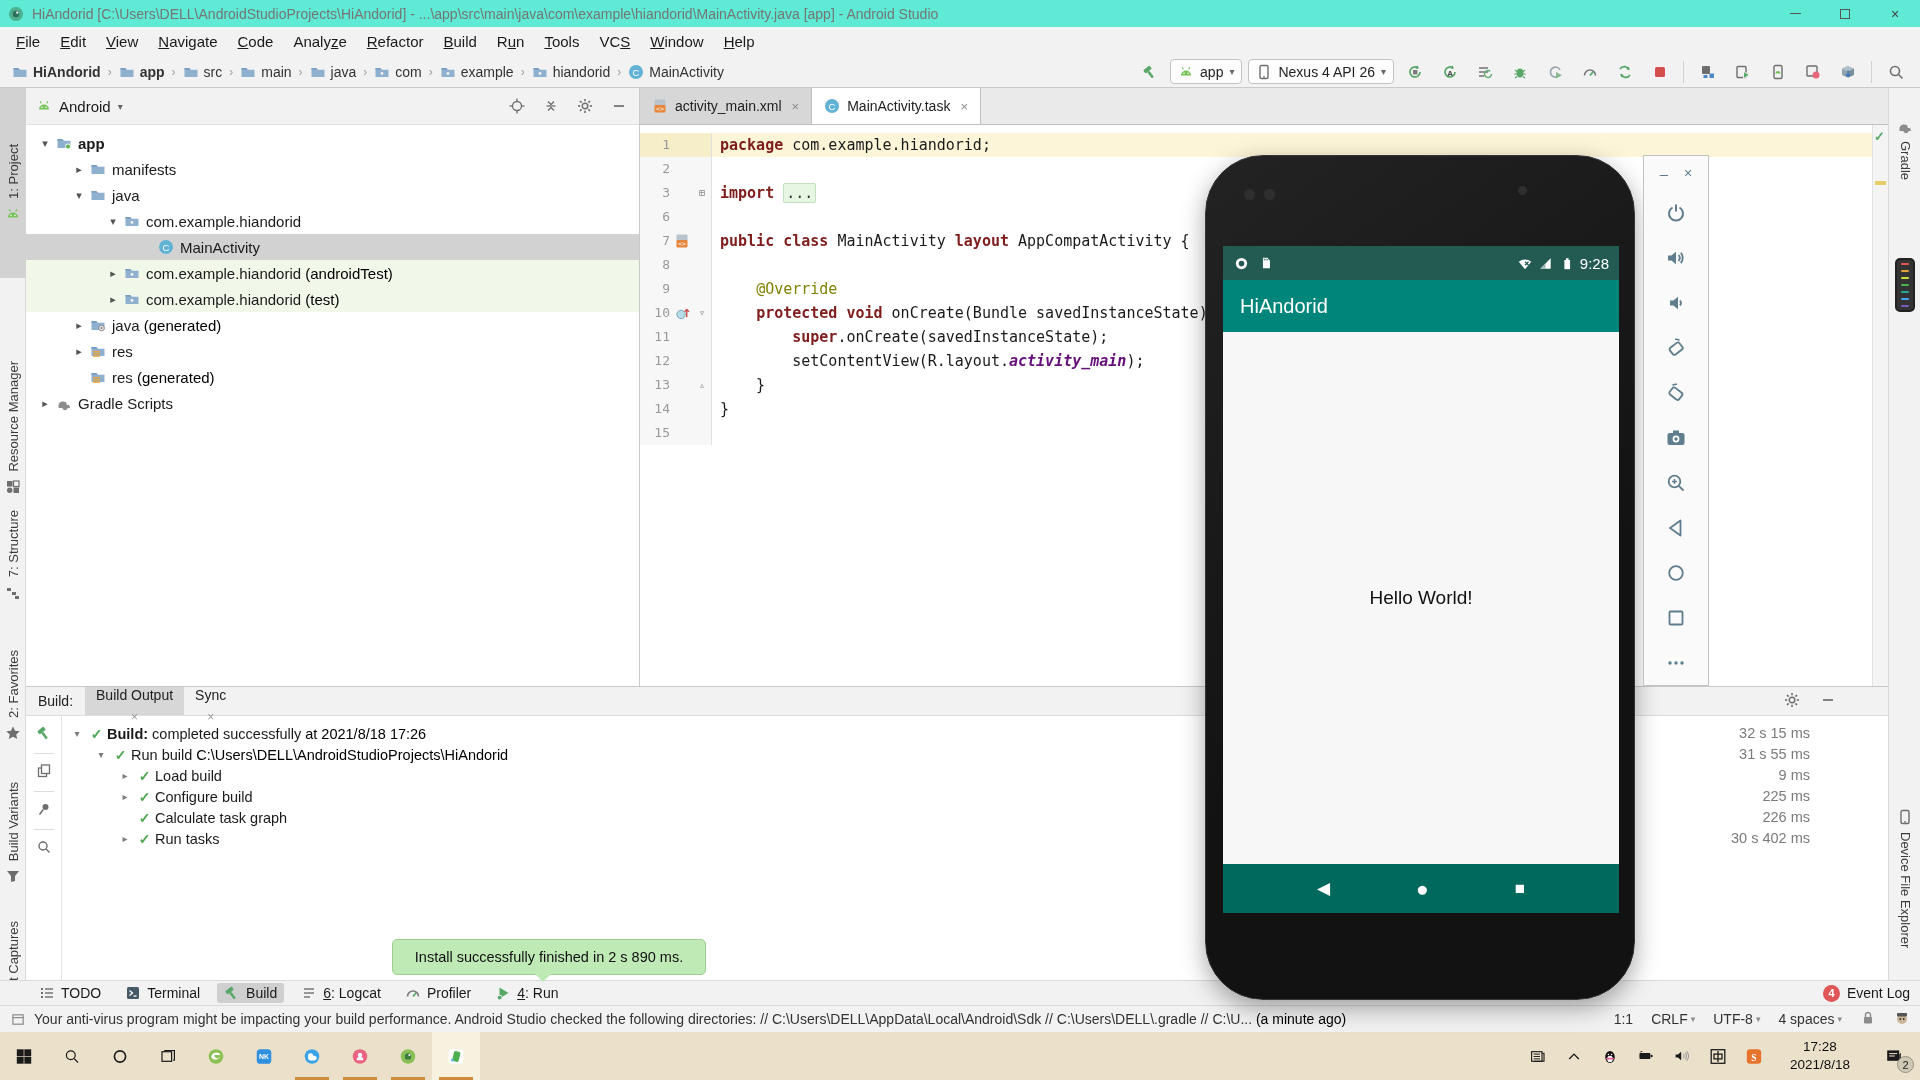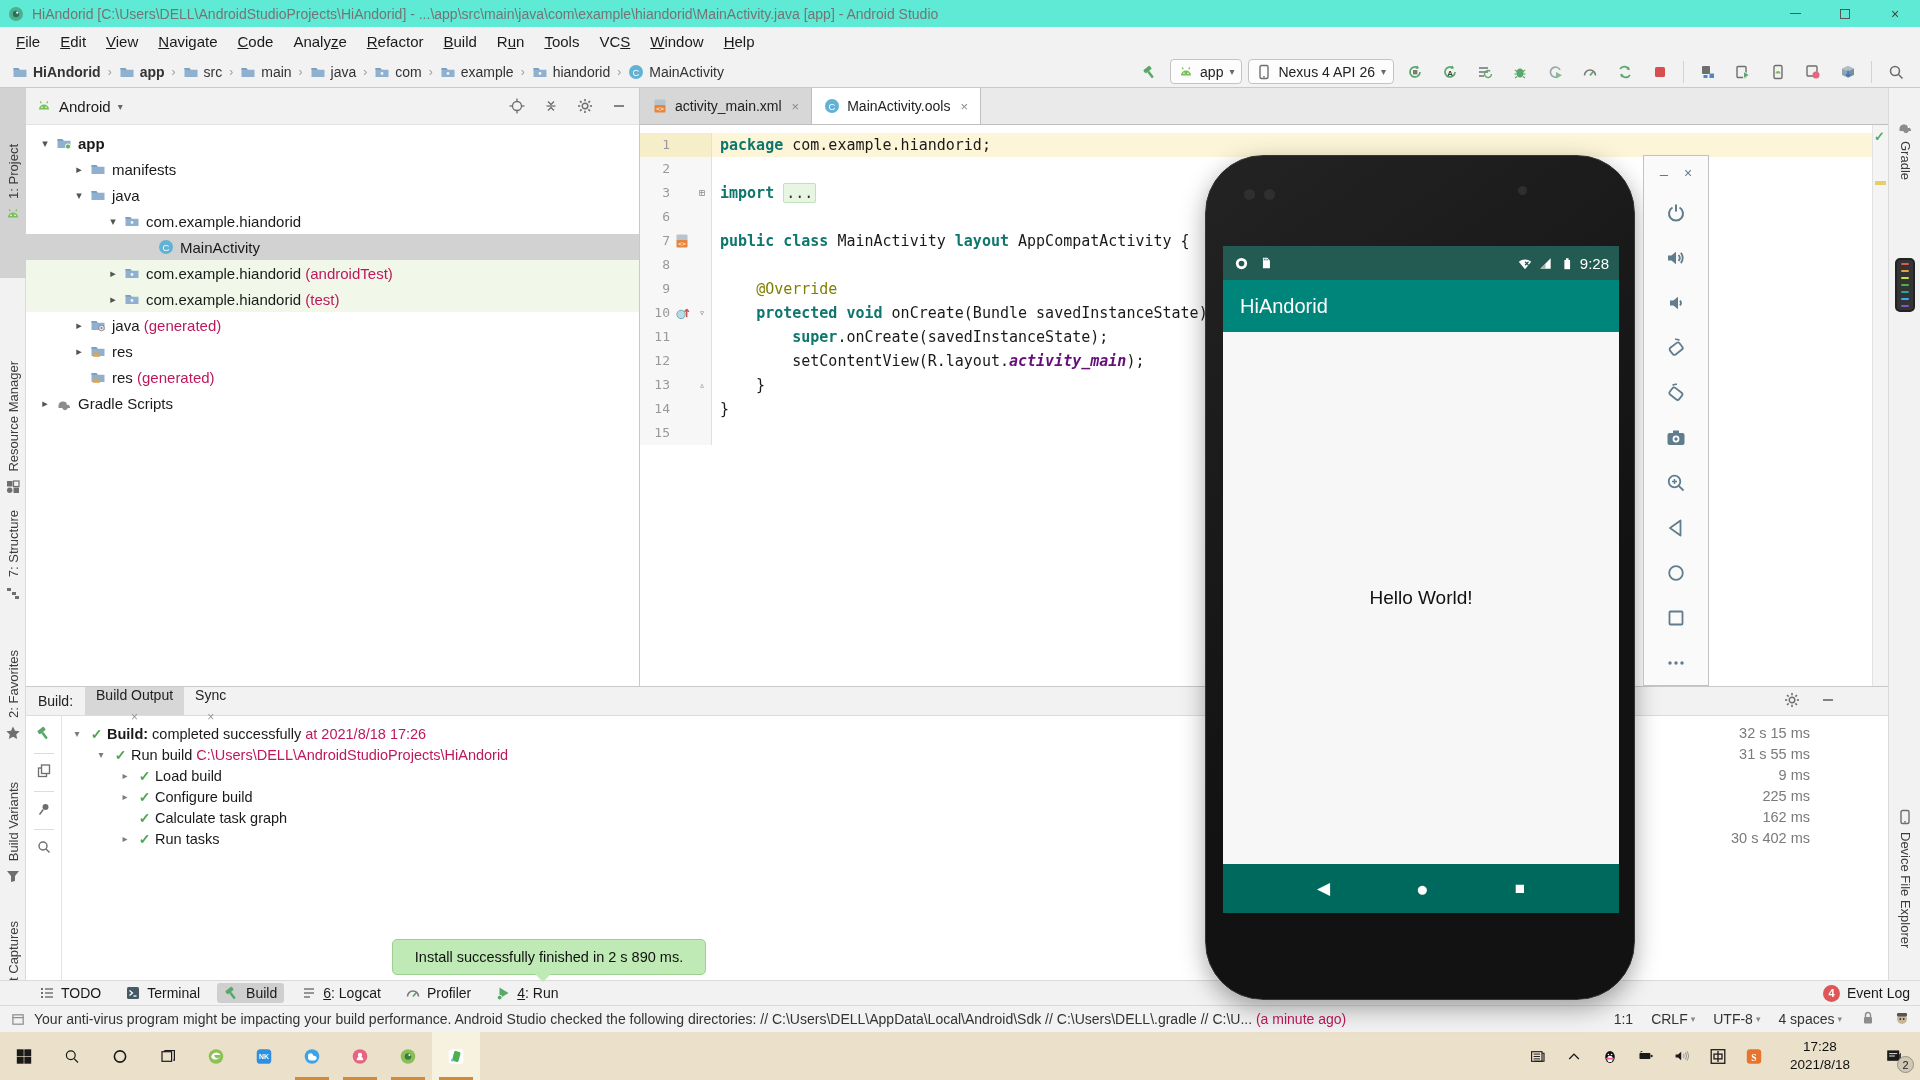--- a/index.html
+++ b/index.html
@@ -1,21 +1,21 @@
 <!DOCTYPE html>
 <html><head>
 <meta charset="utf-8">
 <style>
   * { margin:0; padding:0; box-sizing:border-box; }
   html,body { width:1920px; height:1080px; overflow:hidden; }
   body { font-family:"Liberation Sans",sans-serif; font-size:14px; color:#1a1a1a; background:#fff; position:relative; }
   .ico { display:inline-flex; align-items:center; justify-content:center; width:16px; height:16px; flex:none; }
   .ico svg { display:block; }
   .u { text-decoration:underline; }
-  .dim { color:#be185d; }
+  .dim { color:#000000; }
 
   
   .titlebar { position:absolute; top:0; left:0; width:1920px; height:27px; background:#5eead4; display:flex; align-items:center; padding-left:8px; gap:8px; }
   .titlebar .title { font-size:14px; color:#757575; white-space:nowrap; overflow:hidden; flex:1; }
   .wincontrols { display:flex; height:100%; }
   .winbtn { width:50px; height:100%; display:flex; align-items:center; justify-content:center; color:#444; font-size:14px; }
   .winbtn .bar { width:11px; height:1.5px; background:#555; }
   .winbtn .box { width:10px; height:10px; border:1.5px solid #555; }
 
   
@@ -71,21 +71,21 @@
   .tab .close { color:#8a8a8a; font-size:13px; margin-left:3px; }
   .code { position:absolute; left:0; top:37px; right:16px; bottom:0; font-family:"DejaVu Sans Mono",monospace; font-size:15px; padding-top:8px; }
   .cline { display:flex; height:24px; line-height:24px; }
   .cline.caret { background:#fcf5d8; }
   .gutter { width:72px; background:#f7f7f7; border-right:1px solid #e0e0e0; display:flex; align-items:center; flex:none; }
   .cline.caret .gutter { background:#f6eec9; }
   .gnum { width:30px; text-align:right; color:#999; font-size:13px; }
   .gico { width:24px; display:flex; align-items:center; justify-content:center; }
   .gfold { width:16px; color:#8a8a8a; font-size:10px; text-align:center; }
   .ctext { white-space:pre; padding-left:8px; }
-  .kw { color:#0f766e; font-weight:bold; }
+  .kw { color:#7f1d1d; font-weight:bold; }
   .ann { color:#808000; }
   .fld { color:#660E7A; font-weight:bold; font-style:italic; }
   .fold { background:#e7f5e3; border:1px solid #c3e0bd; color:#333; border-radius:2px; padding:0 2px; }
   .ed-scroll { position:absolute; right:0; top:37px; width:16px; bottom:0; background:#f4f4f4; border-left:1px solid #e2e2e2; }
   .ed-check { position:absolute; top:4px; left:1px; color:#59A869; font-size:13px; font-weight:bold; }
   .ed-mark { position:absolute; top:56px; left:2px; width:11px; height:4px; background:#e8ce6b; }
 
   
   .build-panel { position:absolute; left:26px; top:598px; width:1862px; height:294px; background:#fff; border-top:1px solid #c9c9c9; display:flex; flex-direction:column; }
   .bp-header { height:29px; background:#f2f2f2; border-bottom:1px solid #ddd; display:flex; align-items:center; padding-left:12px; font-size:14px; }
@@ -720,21 +720,21 @@
           <span>activity_main.xml</span>
           <span class="close">×</span>
         </div>
         <div class="tab active">
           <span class="ico">
             <svg viewBox="0 0 16 16" width="16" height="16">
               <circle cx="8" cy="8" r="7" fill="#61B2D5"></circle>
               <text x="8" y="11.6" font-size="9.5" fill="#fff" text-anchor="middle" font-family="Liberation Sans">C</text>
             </svg>
           </span>
-          <span>MainActivity.ools</span>
+          <span>MainActivity.task</span>
           <span class="close">×</span>
         </div>
       </div>
     <div class="code">
         <div class="cline caret">
           <span class="gutter">
             <span class="gnum">1</span>
             <span class="gico"></span>
             <span class="gfold"></span>
           </span>
@@ -957,21 +957,21 @@
             <span class="chk">✓</span>
             <span>Run tasks</span>
           </div>
         </div>
     </div>
     <div class="bp-times" id="bp-times">
         <div>32 s 15 ms</div>
         <div>31 s 55 ms</div>
         <div>9 ms</div>
         <div>225 ms</div>
-        <div>162 ms</div>
+        <div>226 ms</div>
         <div>30 s 402 ms</div>
       </div>
   </div>
 
   <div class="right-strip">
     <div class="strip-item" style="top:6px;height:110px">
       <span class="ico">
           <svg viewBox="0 0 16 16" width="16" height="16">
             <path d="M2.5 11 a4.5 4.5 0 0 1 8.8-1.4 c1.8.2 2.7 1.6 2.7 3.4 h-2.2 a2.9 2.9 0 0 1-5.6 0 H2.5z" fill="#8c8c8c"></path>
             <circle cx="11.5" cy="9" r=".9" fill="#fff"></circle>

